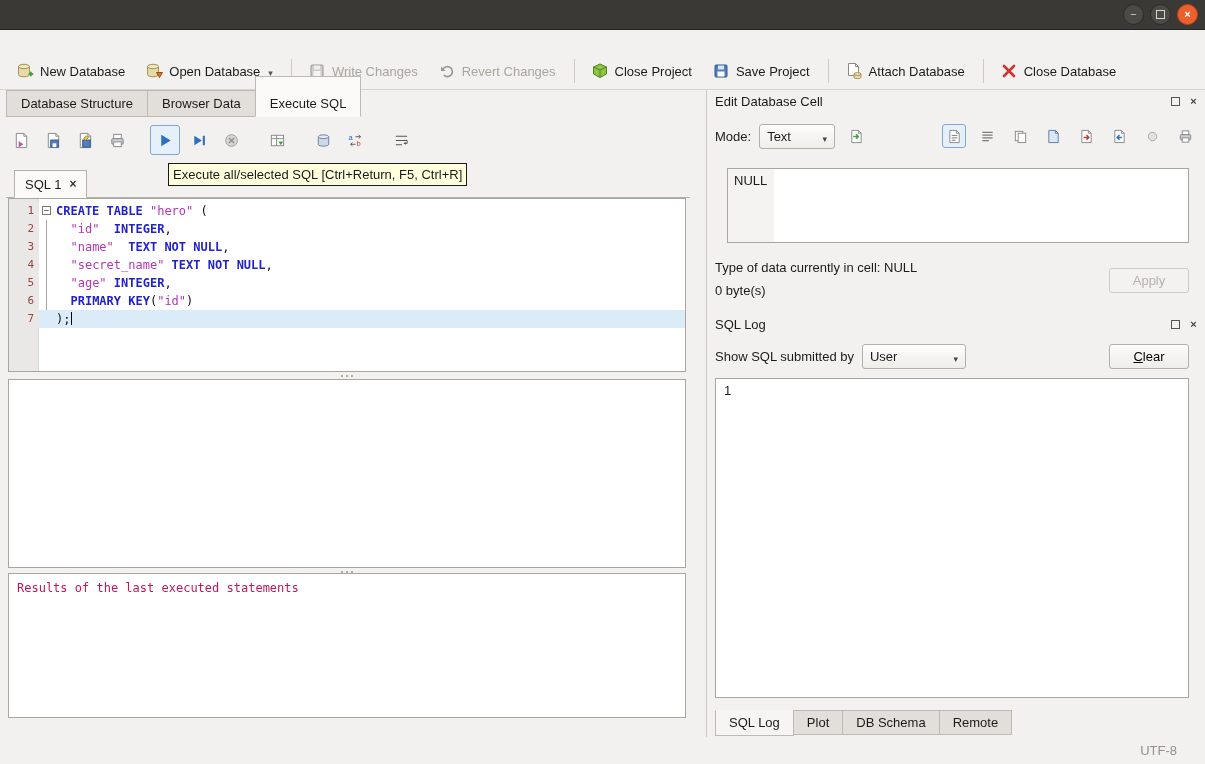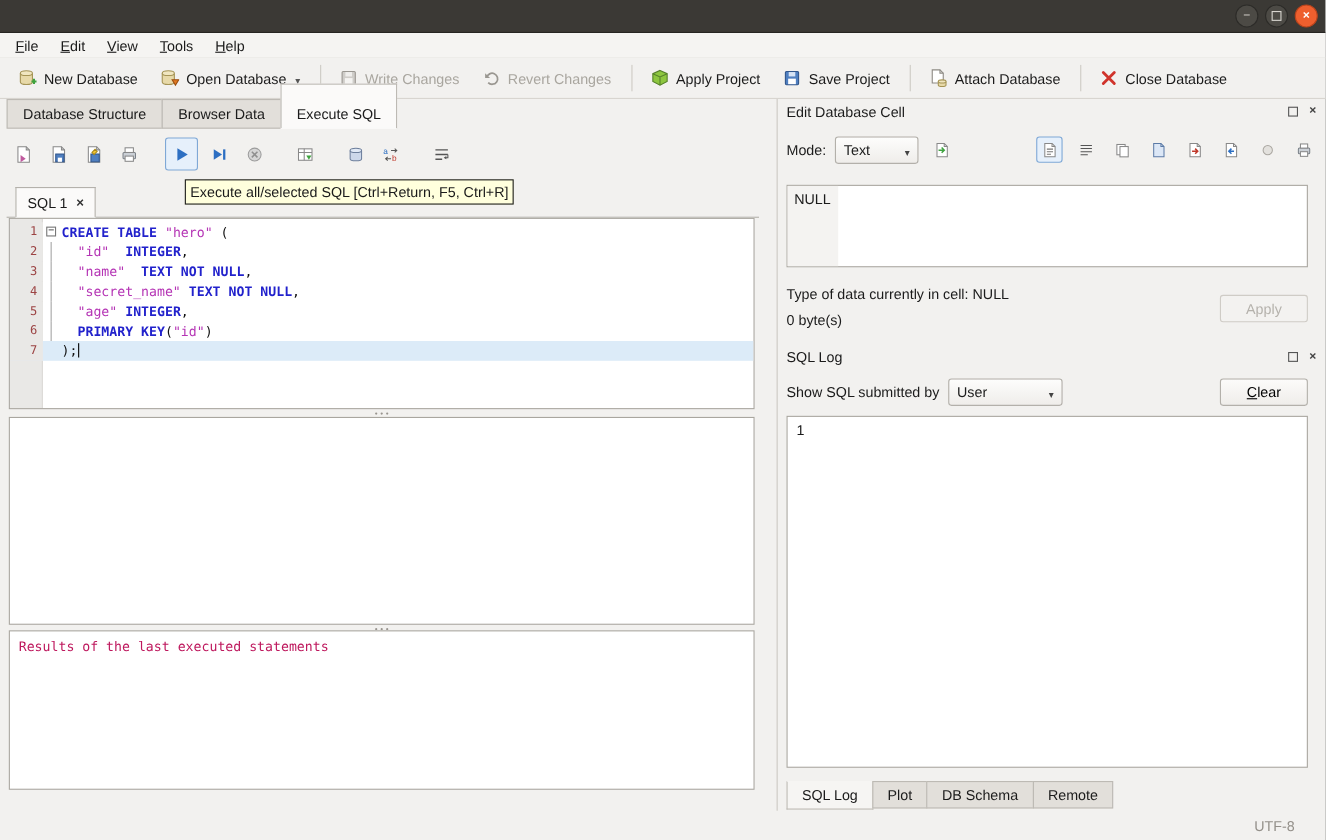--- a/index.html
+++ b/index.html
@@ -76,21 +76,21 @@
   .dock-header .dtitle{flex:1}
   .dock-mini{width:11px;height:11px;margin-left:7px;position:relative;cursor:default}
   .dock-mini.float::after{content:"";position:absolute;inset:1px;border:1px solid #555}
   .dock-mini.closex{font-size:11px;line-height:11px;text-align:center;color:#444;font-weight:bold}
   .mode-row{position:absolute;left:8px;right:8px;top:32px;height:28px;display:flex;align-items:center}
   .combo{display:inline-flex;align-items:flex-end;justify-content:space-between;background:linear-gradient(#fdfdfc,#efedea);border:1px solid #b3b0aa;border-radius:3px;padding:4px 7px;cursor:default}
   .combo .arr{font-size:9px;color:#444;margin-left:8px}
   .ibtn{width:24px;height:24px;display:flex;align-items:center;justify-content:center;border:1px solid transparent;border-radius:3px;margin-left:9px;cursor:default}
   .ibtn svg{width:15px;height:15px;display:block}
   .ibtn.pressed{border-color:#7fa8d6;background:#e6f0fb}
-  .cell-edit{position:absolute;left:8px;right:16px;top:78px;height:75px;background:#fff;border:1px solid #a9a69f}
+  .cell-edit{position:absolute;left:20px;right:16px;top:78px;height:75px;background:#fff;border:1px solid #a9a69f}
   .cell-edit .margin-strip{position:absolute;left:0;top:0;bottom:0;width:46px;background:#f4f3f1}
   .cell-edit .cellval{position:absolute;left:6px;top:4px;font-size:13px}
   .cell-info{position:absolute;left:8px;top:170px;font-size:13px}
   .cell-size{position:absolute;left:8px;top:193px;font-size:13px}
   .btn{background:linear-gradient(#fcfbfa,#efedea);border:1px solid #b3b0aa;border-radius:3px;padding:4px 10px;font-size:13px;text-align:center;cursor:default}
   .btn.disabled{color:#b5b2ac;background:#f3f2f0;border-color:#cfccc6}
   .apply-btn{position:absolute;right:16px;top:178px;width:80px}
   .filter-row{position:absolute;left:8px;right:16px;top:252px;height:28px;display:flex;align-items:center}
   .clear-btn{position:absolute;right:16px;top:254px;width:80px}
   .log-area{position:absolute;left:8px;right:16px;top:288px;height:320px;background:#fff;border:1px solid #a9a69f}
@@ -108,27 +108,20 @@
 <div class="app">
 
   <div class="titlebar">
     <div class="winbtns">
       <span class="winbtn">−</span>
       <span class="winbtn max"></span>
       <span class="winbtn close">×</span>
     </div>
   </div>
 
-  <div class="menubar">
-    <span class="menu-item mnemonic"><u>F</u>ile</span>
-    <span class="menu-item mnemonic"><u>E</u>dit</span>
-    <span class="menu-item mnemonic"><u>V</u>iew</span>
-    <span class="menu-item mnemonic"><u>T</u>ools</span>
-    <span class="menu-item mnemonic"><u>H</u>elp</span>
-  </div>
 
   <div class="toolbar">
     <div class="tb-item">
       <span class="tb-icon">
           <svg viewBox="0 0 18 18">
             <path d="M2.5 4.5v8c0 1.3 2.5 2.3 5.5 2.3s5.5-1 5.5-2.3v-8" fill="#e7d9a8" stroke="#a59455"></path>
             <ellipse cx="8" cy="4.5" rx="5.5" ry="2.2" fill="#f0e6c0" stroke="#a59455"></ellipse>
             <path d="M12.6 12h4.6M14.9 9.7v4.6" stroke="#3fa33f" stroke-width="1.8"></path>
           </svg>
         </span>
@@ -166,21 +159,21 @@
       <span class="tb-label">Revert Changes</span>
     </div>
     <span class="tb-sep"></span>
     <div class="tb-item">
       <span class="tb-icon">
           <svg viewBox="0 0 18 18">
             <path d="M9 2l6.5 3v7L9 15.5 2.5 12V5z" fill="#8dc63f" stroke="#55802a"></path>
             <path d="M2.5 5L9 8l6.5-3M9 8v7.5" fill="none" stroke="#55802a"></path>
           </svg>
         </span>
-      <span class="tb-label">Apply Project</span>
+      <span class="tb-label">Close Project</span>
     </div>
     <div class="tb-item">
       <span class="tb-icon">
           <svg viewBox="0 0 18 18">
             <rect x="3" y="3" width="12" height="12" rx="1" fill="#4f7fc0" stroke="#31568c"></rect>
             <rect x="6" y="3.5" width="6" height="4" fill="#d7e4f5"></rect>
             <rect x="5.5" y="9.5" width="7" height="5" fill="#fff"></rect>
           </svg>
         </span>
       <span class="tb-label">Save Project</span>

